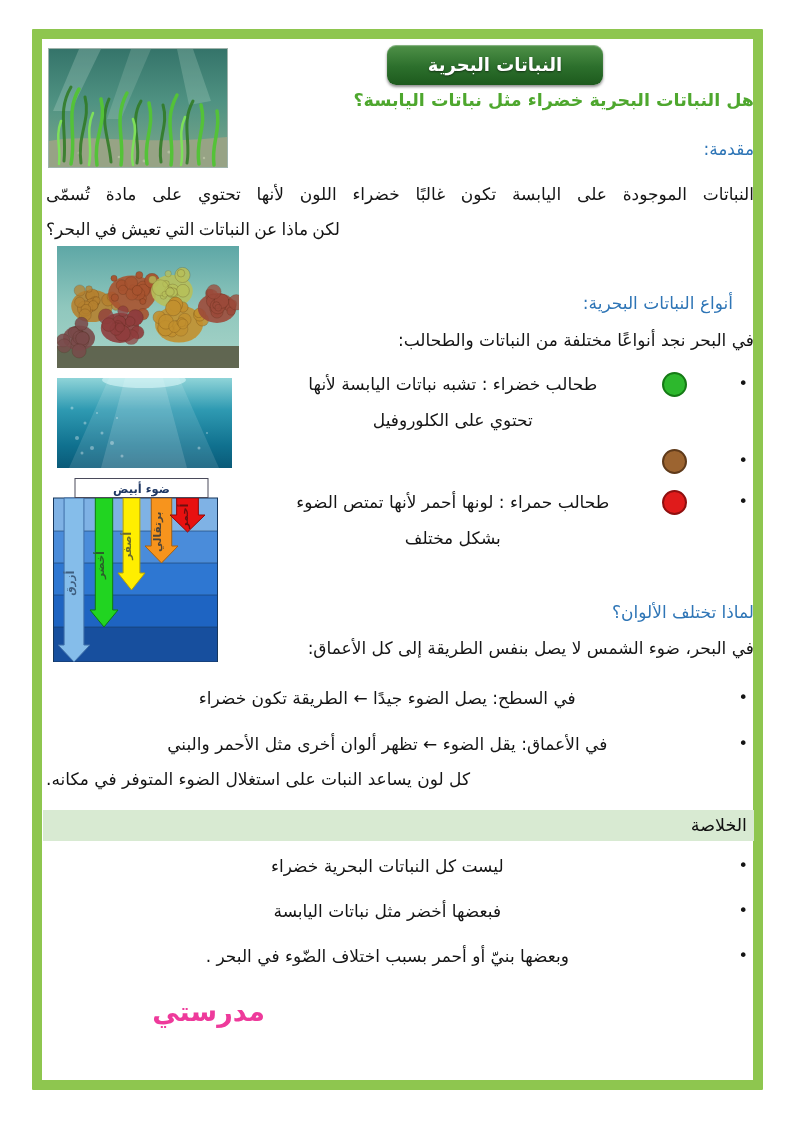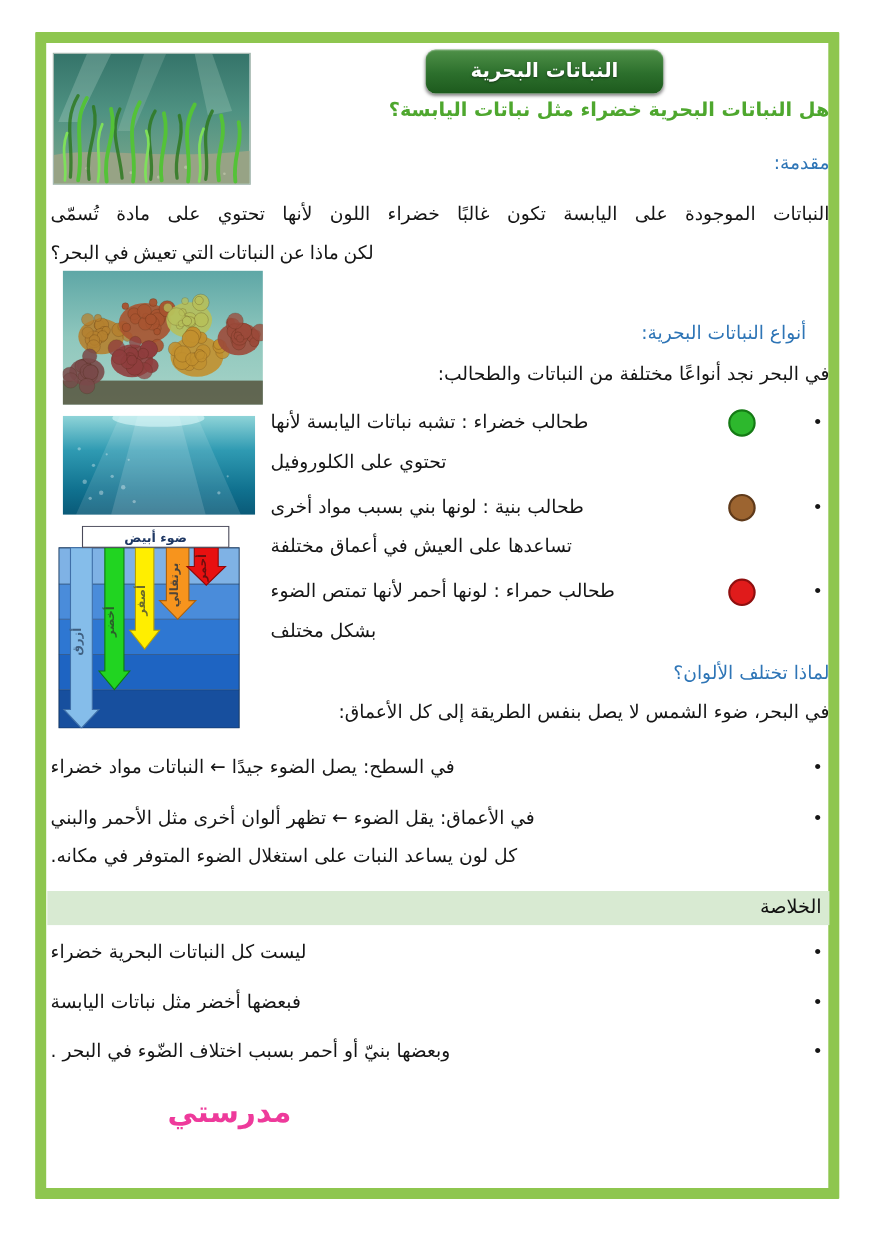--- a/index.html
+++ b/index.html
@@ -45,21 +45,21 @@
   .list1 .li{margin-bottom:5px;}
   .list2 .li{margin-bottom:14px;}
   .list3 .li{margin-bottom:13px;}
   .marker{flex:none;font-size:16px;line-height:36px;padding-right:6px;}
   .list1 .marker{margin-left:52px;}
   .list2 .marker,.list3 .marker{margin-left:10px;line-height:32px;}
   .algae-circle{
     flex:none;width:21px;height:21px;border-radius:50%;
     border:2px solid #333;margin-left:2px;margin-top:6px;box-sizing:content-box;
   }
-  .li-text{flex:1;white-space:pre-line;text-align:left;line-height:36px;}
+  .li-text{flex:1;white-space:pre-line;text-align:center;line-height:36px;}
   .list2 .li-text,.list3 .li-text{line-height:32px;white-space:normal;}
   
   .summary-bar{
     left:43px;top:810px;width:711px;height:31px;background:#d8ead2;
     font-weight:normal;font-size:17.5px;color:#111;line-height:31px;
     text-align:right;padding:0;box-sizing:border-box;padding-left:6px;padding-right:7px;
   }
   
   .photo{display:block;}
   .seagrass{left:48px;top:48px;width:178px;height:118px;border:1px solid #9fb3ab;}
@@ -276,22 +276,20 @@
 <div class="abs body-text list list1">
   <div class="li">
     <span class="marker">•</span>
     <span class="algae-circle" style="background: rgb(45, 184, 45); border-color: rgb(21, 122, 21);"></span>
     <div class="li-text">طحالب خضراء : تشبه نباتات اليابسة لأنها
 تحتوي على الكلوروفيل</div>
   </div>
   <div class="li">
     <span class="marker">•</span>
     <span class="algae-circle" style="background: rgb(156, 100, 48); border-color: rgb(95, 58, 26);"></span>
-    <div class="li-text">طحالب بنية : لونها بني بسبب مواد أخرى
-تساعدها على العيش في أعماق مختلفة</div>
   </div>
   <div class="li">
     <span class="marker">•</span>
     <span class="algae-circle" style="background: rgb(224, 27, 27); border-color: rgb(143, 15, 15);"></span>
     <div class="li-text">طحالب حمراء : لونها أحمر لأنها تمتص الضوء
 بشكل مختلف</div>
   </div>
 </div>
 
 <svg class="abs photo underwater" viewBox="0 0 175 90" xmlns="http://www.w3.org/2000/svg">
@@ -348,21 +346,21 @@
     <text x="88.5" y="14.5" text-anchor="middle" font-size="11.5" font-weight="bold" fill="#1f3864" direction="rtl">ضوء أبيض</text>
   </svg>
 
 <div class="abs h-blue limaza">لماذا تختلف الألوان؟</div>
 
 <div class="abs body-text lead2">في البحر، ضوء الشمس لا يصل بنفس الطريقة إلى كل الأعماق:</div>
 
 <div class="abs body-text list list2">
   <div class="li">
     <span class="marker">•</span>
-    <div class="li-text">في السطح: يصل الضوء جيدًا ← النباتات مواد خضراء</div>
+    <div class="li-text">في السطح: يصل الضوء جيدًا ← الطريقة تكون خضراء</div>
   </div>
   <div class="li">
     <span class="marker">•</span>
     <div class="li-text">في الأعماق: يقل الضوء ← تظهر ألوان أخرى مثل الأحمر والبني</div>
   </div>
 </div>
 
 <div class="abs body-text align-l closing">كل لون يساعد النبات على استغلال الضوء المتوفر في مكانه.</div>
 
 <div class="abs summary-bar">

